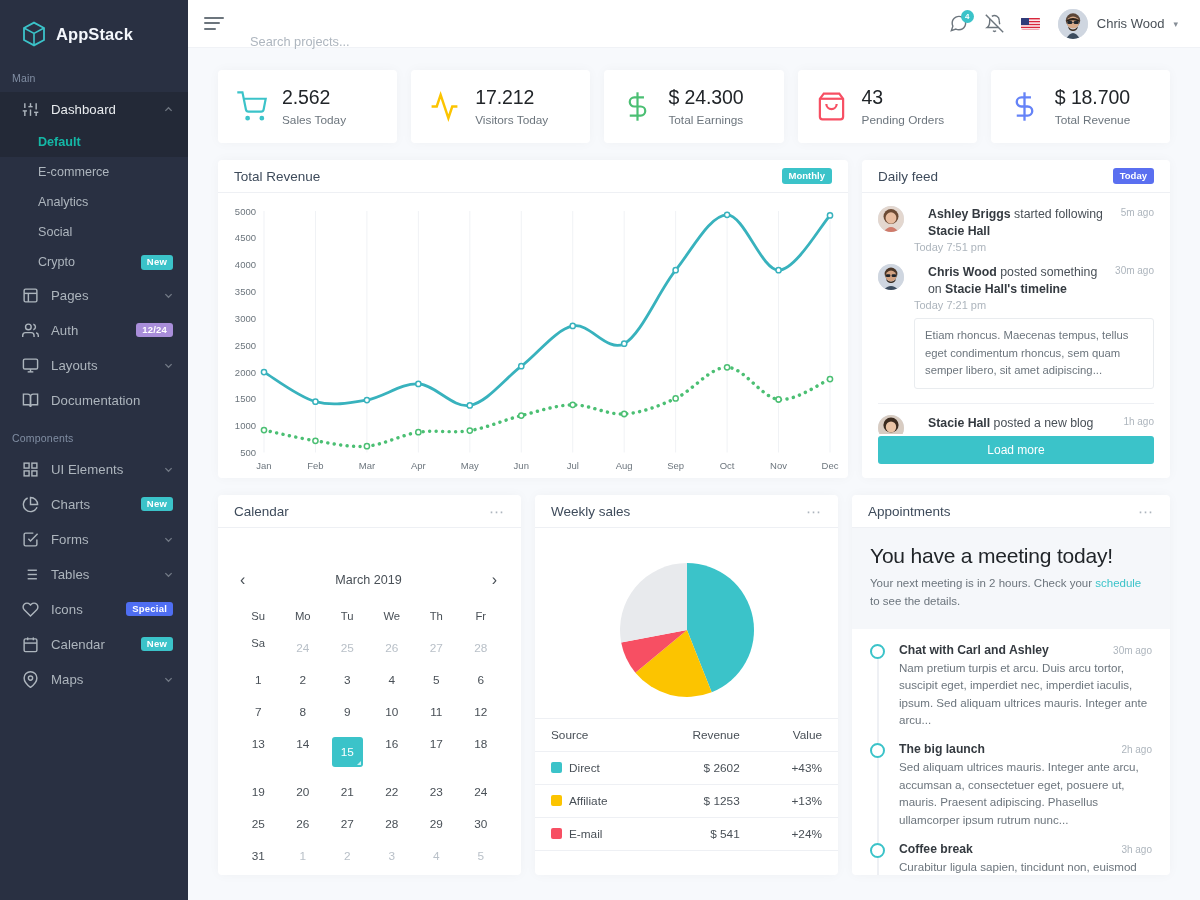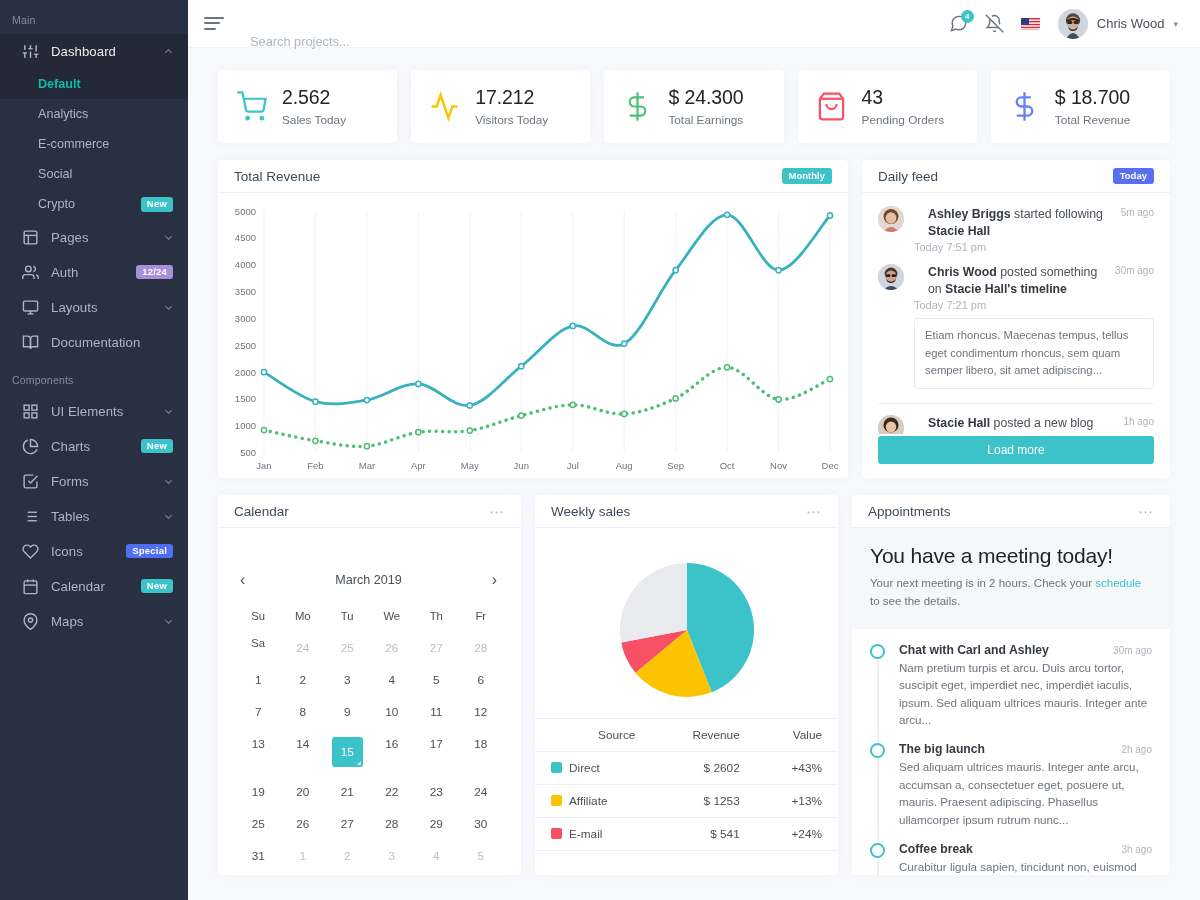--- a/index.html
+++ b/index.html
@@ -164,21 +164,21 @@
     border-left: 4px solid transparent; border-bottom: 4px solid rgba(255,255,255,.75);
   }
 
   
   .pie-wrap { display: flex; justify-content: center; padding: 32px 0 18px; }
   .sales-table { width: 100%; border-collapse: collapse; }
   .sales-table th {
     font-size: 11.8px; color: #495057; font-weight: 400; text-align: right;
     padding: 9px 16px; border-top: 1px solid #eef0f4; border-bottom: 1px solid #eef0f4;
   }
-  .sales-table th:first-child { text-align: right; }
+  .sales-table th:first-child { text-align: left; }
   .sales-table td {
     font-size: 11.8px; color: #495057; text-align: right;
     padding: 9px 16px; border-bottom: 1px solid #eef0f4;
   }
   .sales-table td:first-child { text-align: left; }
   .swatch { display: inline-block; width: 11px; height: 11px; border-radius: 2px; margin-right: 7px; vertical-align: -1px; }
   .pos { color: #4bbf73; }
 
   
   .appt-hero { background: #f5f7fa; padding: 16px 18px 18px; }
@@ -200,20 +200,27 @@
   .tl-time { font-size: 10px; color: #adb5bd; white-space: nowrap; }
   .tl-desc { font-size: 11.6px; color: #6c757d; line-height: 1.52; margin-top: 2px; }
 
   .chart-body { flex: 1; padding: 10px 6px 4px 4px; }
 </style>
 </head>
 <body>
 
 <aside class="sidebar">
 
+  <div class="brand">
+    <svg class="brand-logo" viewBox="0 0 24 26" fill="none">
+      <path d="M12 1.6 L22 7 L22 19 L12 24.4 L2 19 L2 7 Z" stroke="#3bc3c9" stroke-width="1.8" fill="none"></path>
+      <path d="M2 7 L12 12.4 L22 7 M12 12.4 L12 24.4" stroke="#3bc3c9" stroke-width="1.6" fill="none"></path>
+    </svg>
+    <span class="brand-name">AppStack</span>
+  </div>
 
   <div class="nav-section">Main</div>
 
   <div class="nav-item open">
     <svg class="nav-icon" viewBox="0 0 24 24" fill="none" stroke="currentColor" stroke-width="2">
       <line x1="4" y1="21" x2="4" y2="14"></line>
         <line x1="4" y1="10" x2="4" y2="3"></line>
       <line x1="12" y1="21" x2="12" y2="12"></line>
         <line x1="12" y1="8" x2="12" y2="3"></line>
       <line x1="20" y1="21" x2="20" y2="16"></line>
@@ -224,24 +231,24 @@
     </svg>
     <span class="label">Dashboard</span>
     <svg class="chev" viewBox="0 0 10 10">
       <path d="M1.5 6.5 L5 3 L8.5 6.5" stroke="currentColor" stroke-width="1.4" fill="none"></path>
     </svg>
   </div>
   <div class="sub-item active">
     <span class="label">Default</span>
   </div>
   <div class="sub-item">
+    <span class="label">E-commerce</span>
+  </div>
+  <div class="sub-item">
     <span class="label">Analytics</span>
-  </div>
-  <div class="sub-item">
-    <span class="label">E-commerce</span>
   </div>
   <div class="sub-item">
     <span class="label">Social</span>
   </div>
   <div class="sub-item">
     <span class="label">Crypto</span>
     <span class="badge" style="background:#3bc3c9">New</span>
   </div>
 
   <div class="nav-item">

